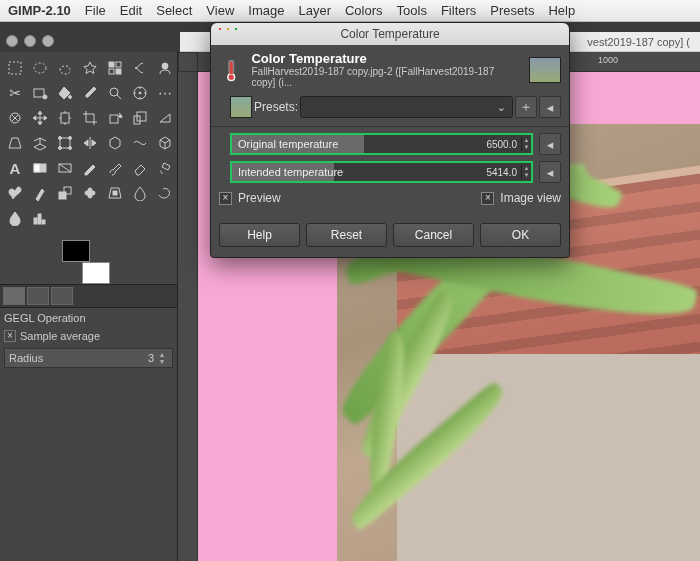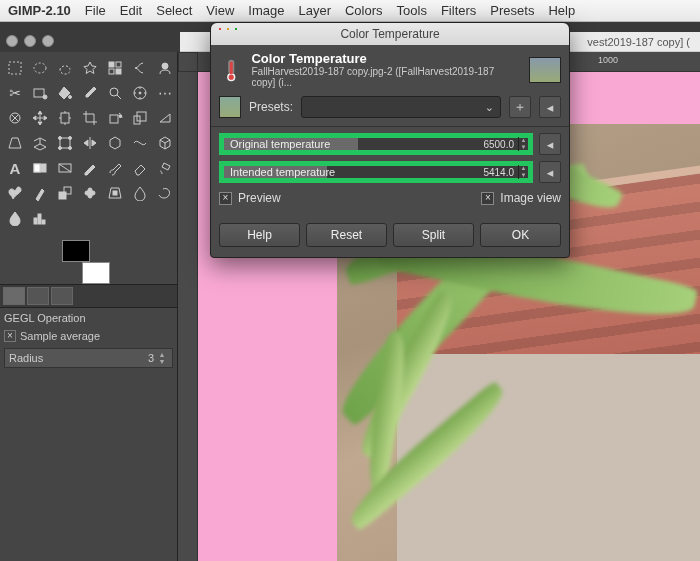--- a/index.html
+++ b/index.html
@@ -64,27 +64,27 @@
 
   
   .dialog { position:absolute; top:22px; left:210px; width:360px; background:#4a4a4a; border:1px solid #222; border-radius:6px 6px 4px 4px; box-shadow:0 8px 24px rgba(0,0,0,.5); z-index:20; color:#ddd; font-size:12px;}
   .dialog .titlebar{ height:22px; background:linear-gradient(#e9e9e9,#d7d7d7); border-radius:6px 6px 0 0; display:flex; align-items:center; justify-content:center; color:#444; font-size:12px; position:relative;}
   .dialog .traffic{ position:absolute; left:8px; top:5px; display:flex; gap:6px;}
   .dialog .header{ display:flex; align-items:center; padding:6px 8px; gap:8px; background:#4a4a4a;}
   .dialog .header .thermo{ width:26px;height:26px;}
   .dialog .header .htext .h1{ font-weight:bold; font-size:13px; color:#fff;}
   .dialog .header .htext .h2{ font-size:10px; color:#ccc;}
   .dialog .header .thumb{ margin-left:auto; width:34px; height:26px; background:linear-gradient(#8899aa,#99aa77); border:1px solid #222;}
-  .dialog .presetsrow{ display:flex; align-items:center; gap:8px; padding:2px 8px 8px; }
+  .dialog .presetsrow{ display:flex; align-items:center; gap:2px; padding:2px 8px 8px;margin-left:11px; }
   .dialog .presetsrow .combo{ flex:1; height:22px; background:#3a3a3a; border:1px solid #222; border-radius:3px; position:relative;}
   .dialog .presetsrow .combo .chev{ position:absolute; right:6px; top:4px; color:#ccc; font-size:11px;}
   .iconbtn{ width:22px;height:22px; background:#555; border:1px solid #333; display:flex;align-items:center;justify-content:center; color:#ccc; font-size:13px; border-radius:2px;}
   .dialog .body{ padding:0 8px 8px; border-top:1px solid #333;}
   .sliderrow{ display:flex; align-items:center; gap:6px; margin-top:6px;}
-  .sliderbox{ flex:1; height:22px; background:#3a3a3a; border:5px solid #22c55e; position:relative; display:flex; align-items:center;}
+  .sliderbox{ flex:1; height:22px; background:#3a3a3a; border:2px solid #22c55e; position:relative; display:flex; align-items:center;margin-left:11px;}
   .sliderbox .fill{ position:absolute; top:0; bottom:0; left:0; background:#6a6a6a;}
   .sliderbox .lab{ position:relative; z-index:1; padding-left:6px; font-size:11px; color:#eee;}
   .sliderbox .val{ position:relative; z-index:1; margin-left:auto; padding-right:4px; font-size:10px;}
   .sliderbox .spin{ width:10px; display:flex; flex-direction:column; font-size:6px; line-height:7px; text-align:center; color:#aaa; z-index:1; border-left:1px solid #222;}
   .checkrow{ display:flex; align-items:center; gap:6px; padding:8px 0 2px;}
   .checkrow .spacer{ flex:1;}
   .xbox{ width:13px;height:13px; border:1px solid #888; background:#3a3a3a; display:flex;align-items:center;justify-content:center; font-size:10px; line-height:10px;}
   .buttons{ display:flex; gap:6px; padding:8px 8px 10px;}
   .btn{ flex:1; height:24px; background:linear-gradient(#5c5c5c,#4c4c4c); border:1px solid #2a2a2a; border-radius:3px; color:#eee; font-size:12px; display:flex;align-items:center;justify-content:center; cursor:pointer;}
 </style>
@@ -470,16 +470,16 @@
       <span class="xbox">×</span>
       <span>Preview</span>
       <div class="spacer"></div>
       <span class="xbox">×</span>
       <span>Image view</span>
     </div>
   </div>
   <div class="buttons">
     <div class="btn">Help</div>
     <div class="btn">Reset</div>
-    <div class="btn">Split</div>
+    <div class="btn">Cancel</div>
     <div class="btn">OK</div>
   </div>
 </div>
 
 </body></html>

